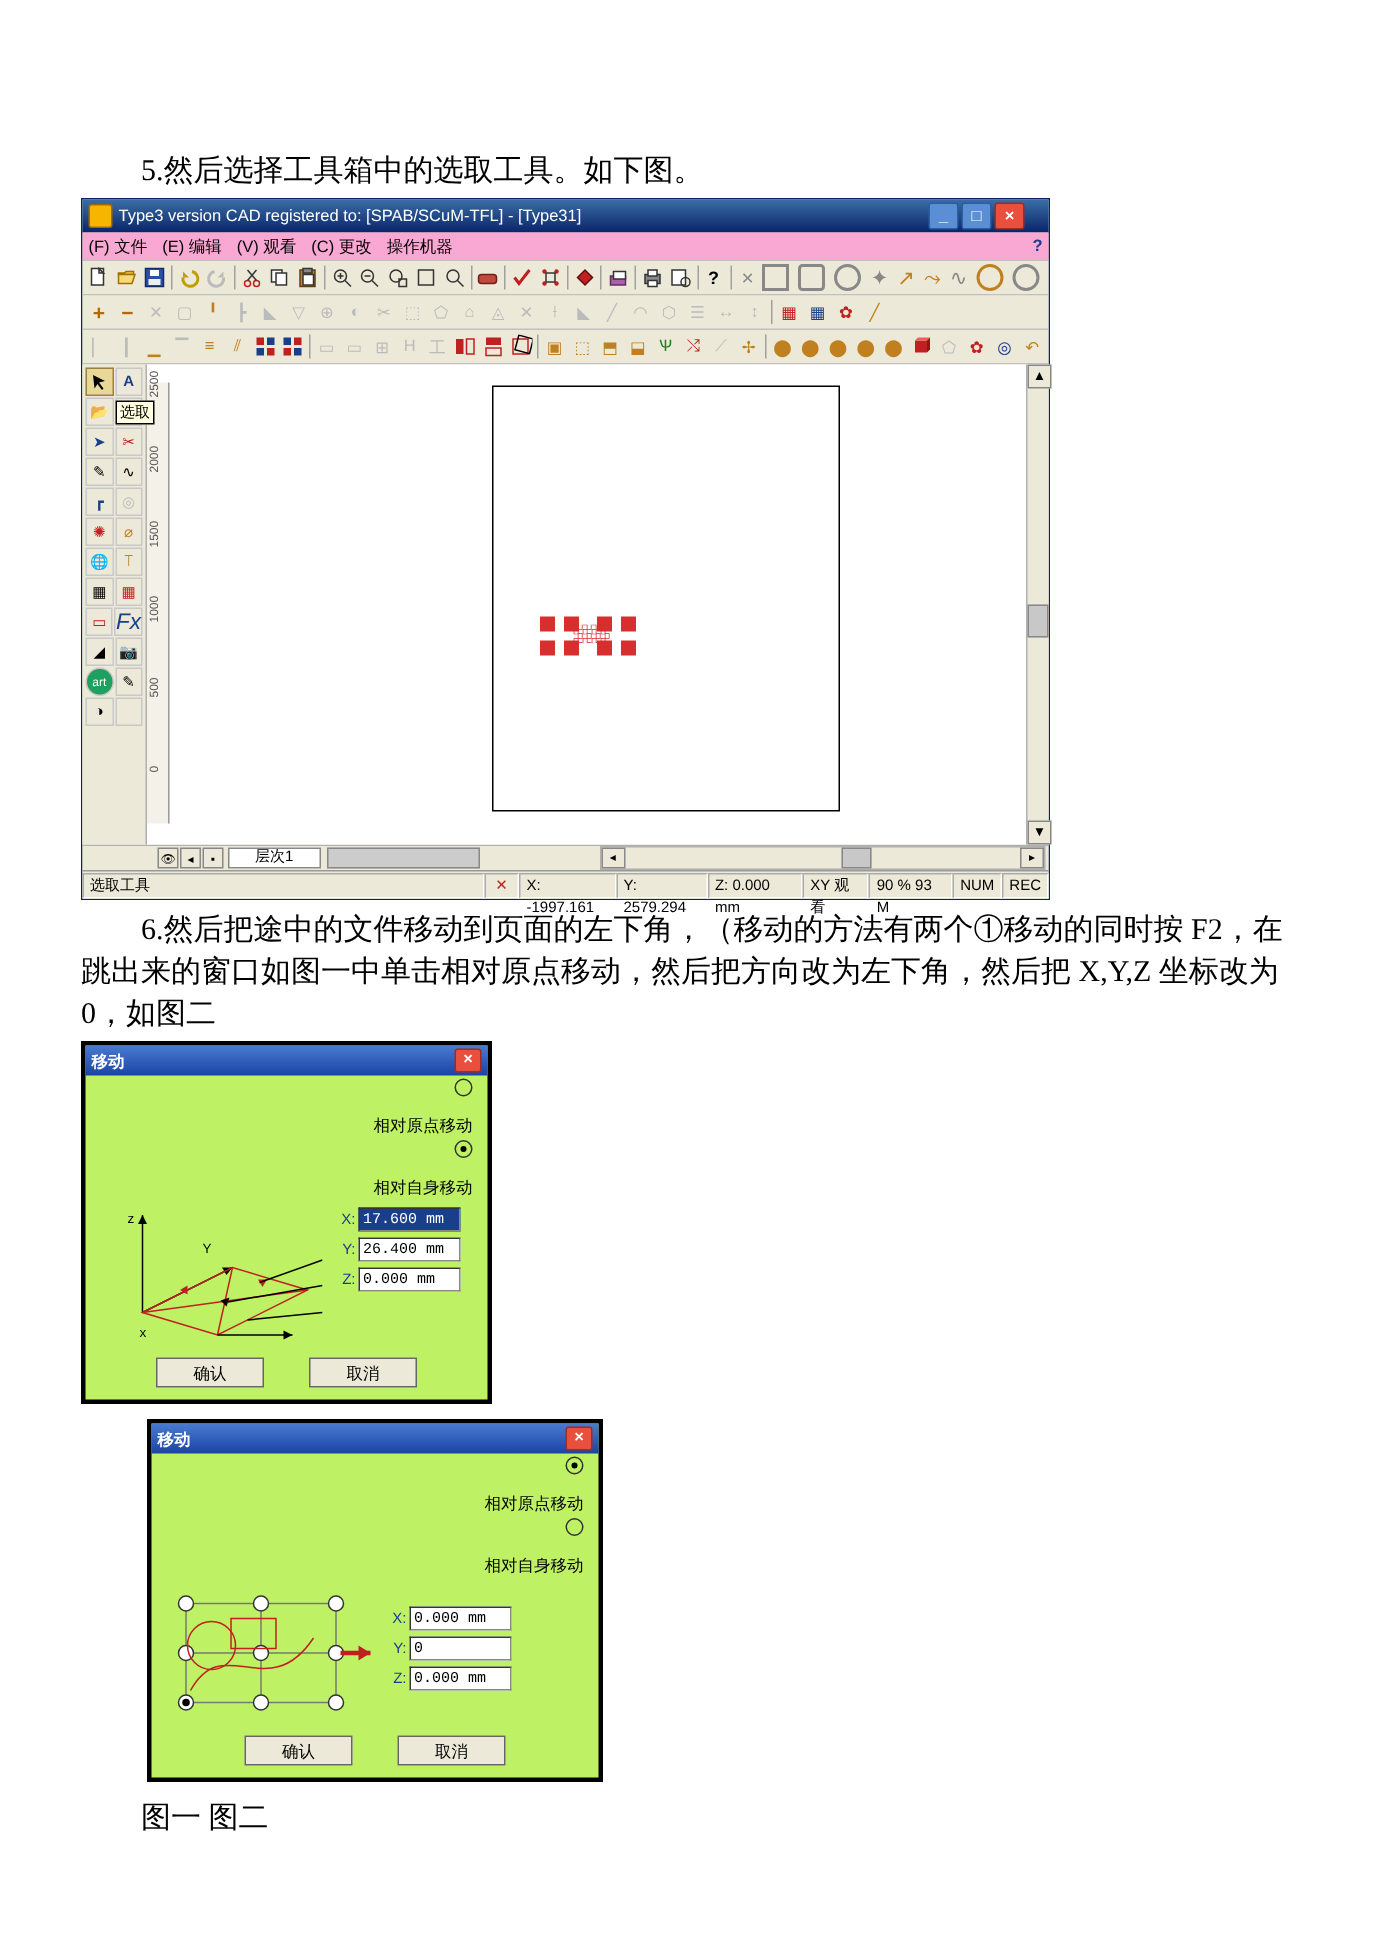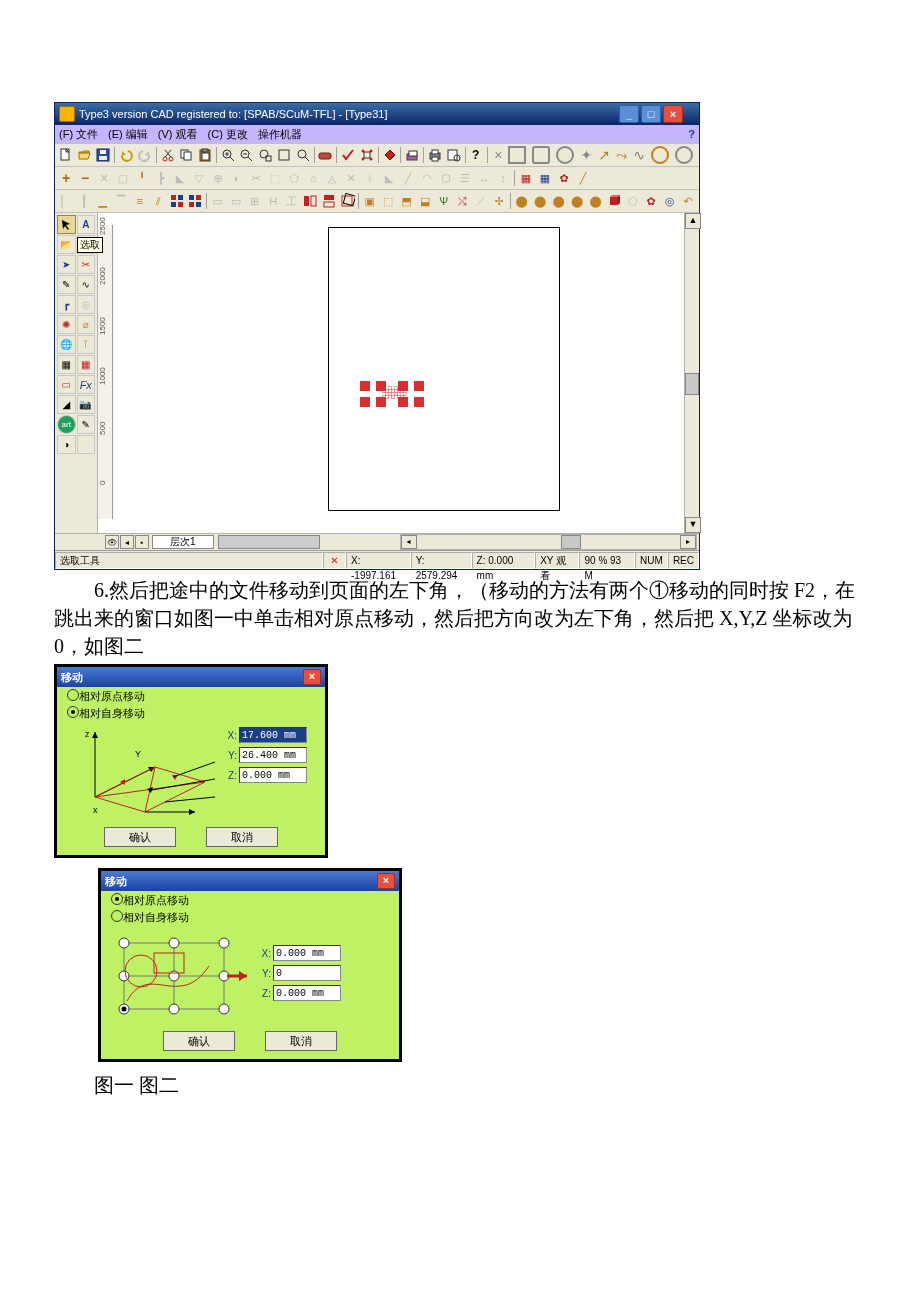--- a/index.html
+++ b/index.html
@@ -10,21 +10,21 @@
 
 
 .app-window { width:644px; border:1px solid #0a246a; margin:2px 0 6px 0; font-family:Tahoma,Arial,sans-serif; font-size:11px; background:#ece9d8; }
 .titlebar { background:linear-gradient(#3a6ea5,#0a246a); color:#fff; height:22px; display:flex; align-items:center; padding:0 16px 0 4px; }
 .tb-icon { width:14px; height:14px; background:#f7b500; border:1px solid #a56a00; margin-right:4px; display:inline-block; border-radius:2px; }
 .tb-title { flex:1; font-size:11px; white-space:nowrap; overflow:hidden; }
 .tb-btns { display:flex; gap:2px; }
 .tb-btn { width:18px; height:16px; display:flex; align-items:center; justify-content:center; border-radius:2px; font-weight:bold; font-size:11px; }
 .tb-min,.tb-max { background:#5a8fd6; color:#fff; border:1px solid #2d5fa0; }
 .tb-close { background:#e84f3d; color:#fff; border:1px solid #a02d1f; }
-.menubar { background:#c4b5fd; height:18px; display:flex; align-items:center; padding:0 4px; gap:10px; color:#000; border-bottom:1px solid #c0c0c0; }
+.menubar { background:#f9a8d4; height:18px; display:flex; align-items:center; padding:0 4px; gap:10px; color:#000; border-bottom:1px solid #c0c0c0; }
 .menubar .help { margin-left:auto; color:#1a3f8a; font-weight:bold; }
 .toolbar { background:#ece9d8; height:22px; display:flex; align-items:center; padding:0 2px; border-bottom:1px solid #c0c0c0; gap:1px; }
 .tool { width:18px; height:18px; display:flex; align-items:center; justify-content:center; }
 .tool svg { width:16px; height:16px; }
 .sep { width:1px; height:16px; background:#a0a0a0; margin:0 1px; }
 .shape-row { display:flex; gap:6px; align-items:center; padding:0 4px; }
 .shape { width:14px; height:14px; border:2px solid #888; }
 .shape.circle { border-radius:50%; }
 .client { display:flex; height:320px; position:relative; background:#ece9d8; }
 .toolbox { width:38px; background:#ece9d8; display:flex; flex-direction:column; padding:2px; gap:1px; border-right:1px solid #b0b0b0; }
@@ -52,41 +52,42 @@
 .hscroll .thumb { position:absolute; left:160px; top:0; width:18px; height:12px; background:#c8c8c8; border:1px solid #888; }
 .statusbar { height:18px; display:flex; align-items:center; background:#ece9d8; border-top:1px solid #999; font-size:10px; }
 .statusbar .cell { border:1px inset #fff; padding:0 4px; height:15px; line-height:15px; }
 .tooltip-box { position:absolute; left:22px; top:24px; background:#ffffe1; border:1px solid #000; padding:0 2px; font-size:10px; z-index:10; }
 
 
 .move-dlg { width:268px; border:3px solid #000000; margin:2px 0 10px 0; font-family:Tahoma,Arial,sans-serif; font-size:11px; background:#bef264; }
 .move-dlg.wide { width:298px; margin-left:44px; }
 .dlg-title { background:linear-gradient(#4a7bd0,#1a43a6); color:#fff; font-weight:bold; padding:2px 4px; display:flex; align-items:center; }
 .dlg-title .dx { margin-left:auto; width:16px; height:14px; background:#e84f3d; border:1px solid #a02d1f; color:#fff; text-align:center; line-height:12px; border-radius:2px; }
-.radio-row { margin:2px 10px; display:flex; align-items:flex-start; gap:0; }
+.radio-row { margin:2px 10px; display:flex; align-items:flex-end; gap:12px;flex-direction:column; }
 .radio { width:10px; height:10px; border:1px solid #333; border-radius:50%; display:inline-flex; align-items:center; justify-content:center; }
 .radio.on::after { content:""; width:4px; height:4px; background:#000; border-radius:50%; }
 .dlg-body { display:flex; align-items:flex-start; padding:4px 8px 10px 8px; gap:8px; }
 .diagram1 { position:relative; width:150px; height:90px; }
 .diagram1 svg { width:150px; height:90px; }
 .coord-col { display:flex; flex-direction:column; gap:4px; font-size:10px; }
 .coord-col .row { display:flex; align-items:center; gap:2px; }
 .coord-col .lab { width:14px; color:#1a3f8a; text-align:right; }
 .coord-col input { width:62px; height:14px; font-size:10px; border:1px inset #888; padding:0 2px; font-family:"Courier New",monospace; }
 .coord-col input.hl { background:#1a3f8a; color:#fff; }
 .btn-row { display:flex; justify-content:center; gap:30px; padding:0 0 8px 0; }
 .winbtn { width:72px; height:20px; border:1px solid #666; background:#ece9d8; font-size:11px; }
 .anchor-grid { position:relative; width:140px; height:90px; }
 .anchor-grid svg { width:140px; height:90px; }
 </style>
 </head>
 <body>
 
 <div class="page">
 
+<p class="para indent">5.然后选择工具箱中的选取工具。如下图。</p>
 
 <div class="app-window">
   <div class="titlebar">
     <span class="tb-icon"></span>
     <span class="tb-title">Type3  version  CAD registered to: [SPAB/SCuM-TFL]  - [Type31]</span>
     <div class="tb-btns">
       <span class="tb-btn tb-min">_</span>
       <span class="tb-btn tb-max">□</span>
       <span class="tb-btn tb-close">×</span>
     </div>
@@ -399,21 +400,21 @@
       <div class="toolrow">
         <span class="tbx" style="color:#c08020;">🌐</span>
         <span class="tbx" style="color:#c08020;">⟙</span>
       </div>
       <div class="toolrow">
         <span class="tbx">▦</span>
         <span class="tbx" style="color:#c02020;">▦</span>
       </div>
       <div class="toolrow">
         <span class="tbx" style="color:#c02020;">▭</span>
-        <span class="tbx" style="color:#1a3f8a;font-style:italic;font-size:11px;">Fx</span>
+        <span class="tbx" style="color:#1a3f8a;font-style:italic;font-size:15px;">Fx</span>
       </div>
       <div class="toolrow">
         <span class="tbx">◢</span>
         <span class="tbx" style="color:#1a3f8a;">📷</span>
       </div>
       <div class="toolrow">
         <span class="tbx" style="background:#20a060;color:#fff;border-radius:50%;font-size:8px;">art</span>
         <span class="tbx">✎</span>
       </div>
       <div class="toolrow">

